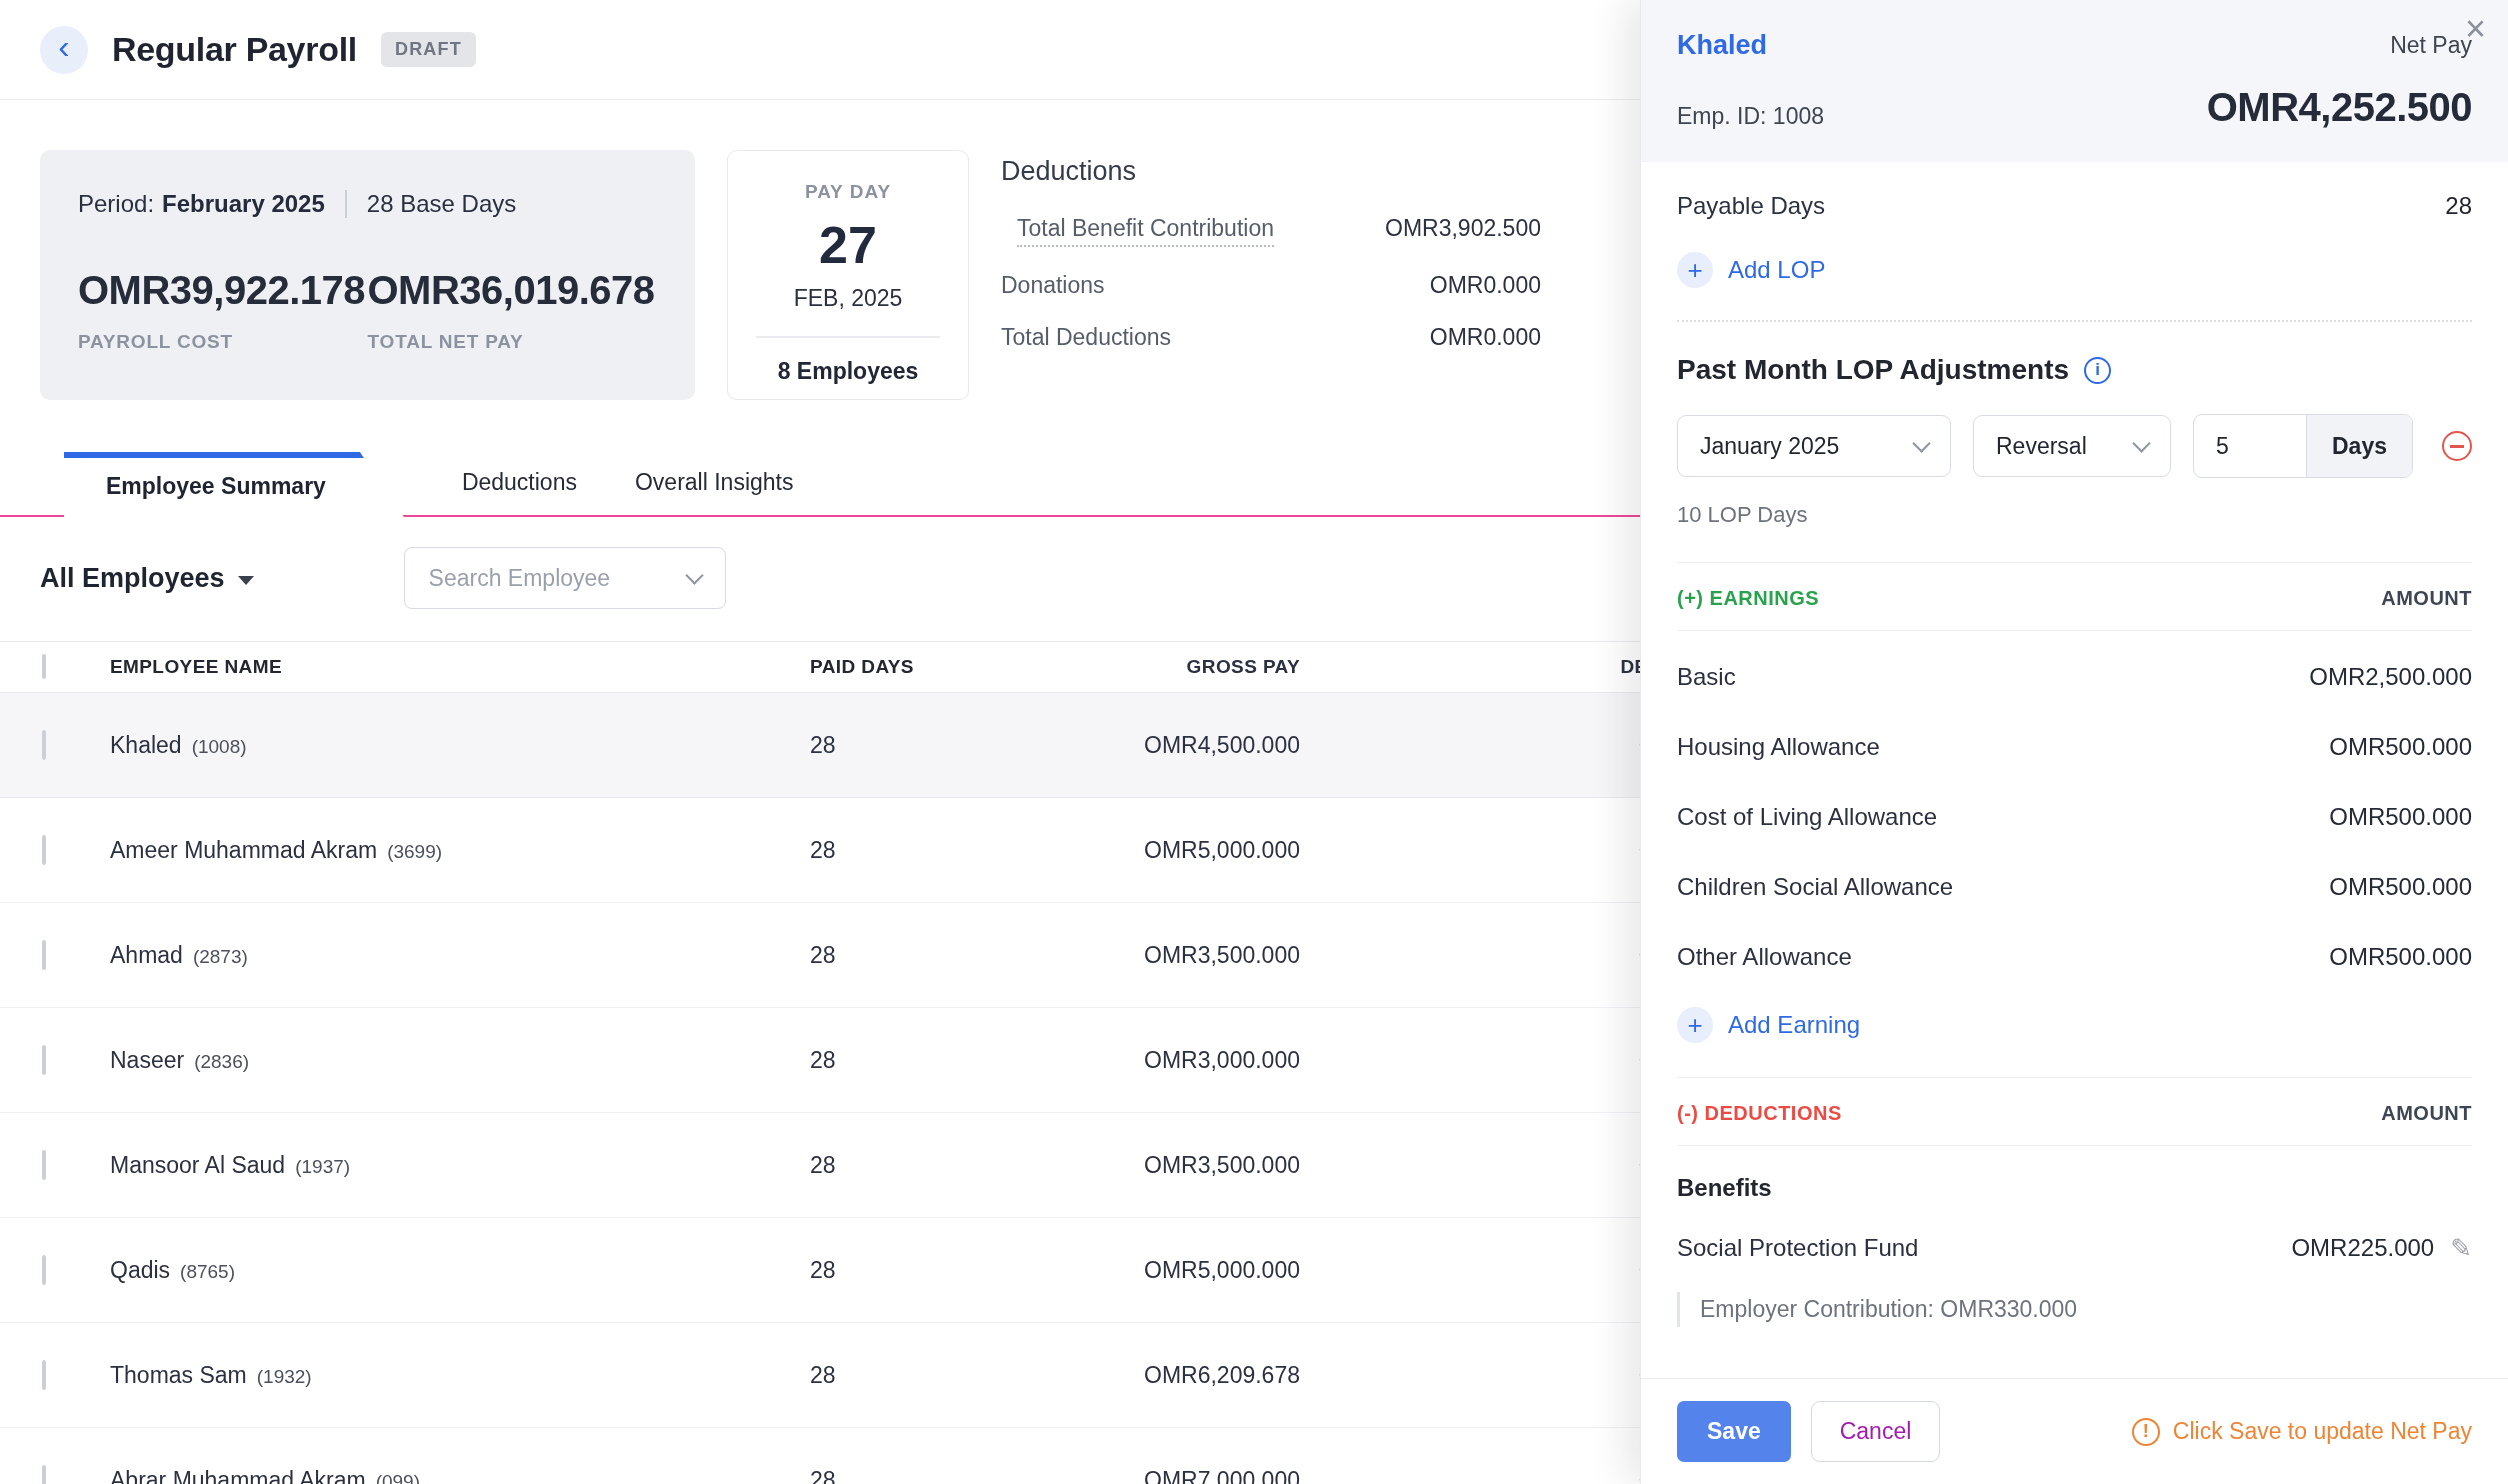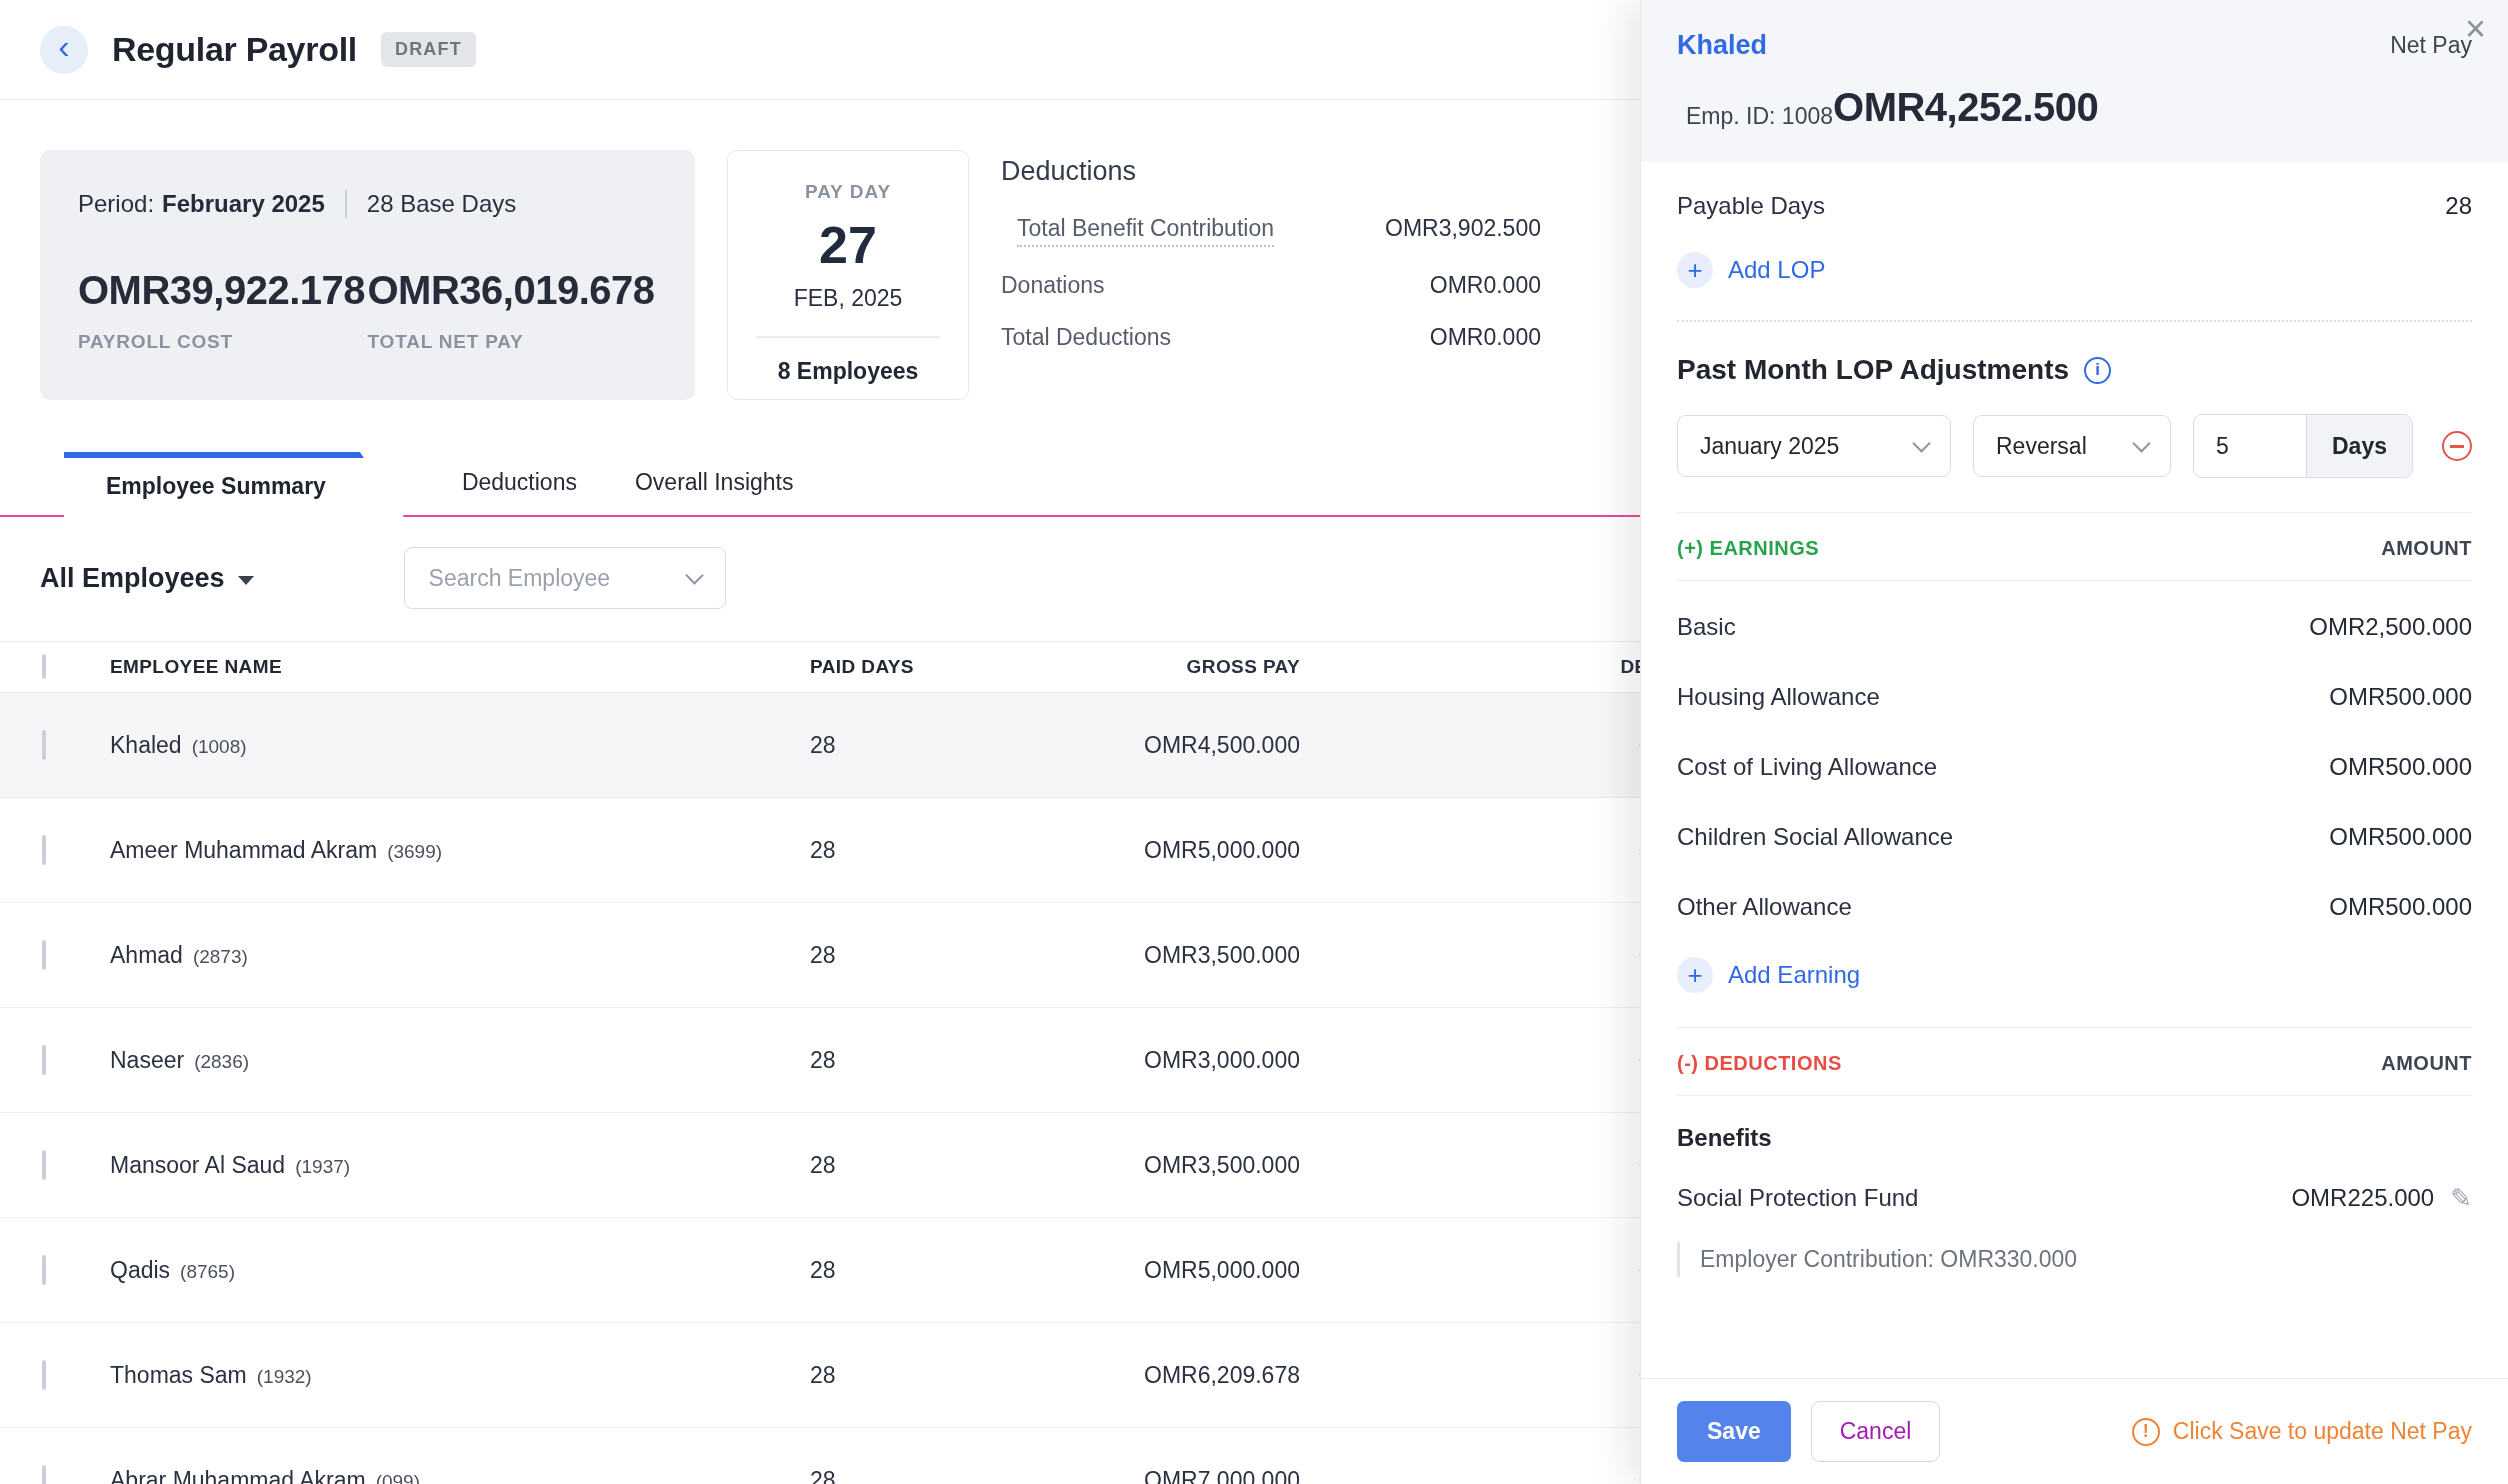--- a/index.html
+++ b/index.html
@@ -84,21 +84,21 @@
 
   
   .panel { position:absolute; top:0; right:0; width:868px; height:1484px; background:#fff;
            border-left:1px solid #e6e8ec; box-shadow:-14px 0 36px rgba(25,31,40,.10);
            display:flex; flex-direction:column; z-index:20; }
   .p-head { background:#f5f6f9; padding:30px 36px 32px; position:relative; }
   .p-close { position:absolute; top:8px; right:22px; font-size:36px; color:#8b919c; cursor:pointer; }
   .p-row1 { display:flex; justify-content:space-between; align-items:center; }
   .p-name { font-size:27px; font-weight:600; color:#2f6ae4; cursor:pointer; }
   .p-netpay-lbl { font-size:23px; color:#3e4450; }
-  .p-row2 { display:flex; justify-content:flex-start; align-items:flex-end; margin-top:24px;margin-left:9px; }
+  .p-row2 { display:flex; justify-content:space-between; align-items:flex-end; margin-top:24px; }
   .p-empid { font-size:23px; color:#3e4450; }
   .p-netpay { font-size:40px; font-weight:600; color:#252b38; letter-spacing:-0.5px; }
 
   .p-body { flex:1; padding:30px 36px 0; overflow:hidden; }
   .payable { display:flex; justify-content:space-between; font-size:24px; margin-bottom:32px; }
   .payable .v { color:#20252f; }
   .add-link { display:flex; align-items:center; gap:15px; color:#2f6ae4; font-size:24px;
               cursor:pointer; width:fit-content; }
   .plus-circle { width:36px; height:36px; border-radius:50%; background:#e9eefc; color:#2f6ae4;
                  font-size:26px; display:flex; align-items:center; justify-content:center; }
@@ -369,20 +369,21 @@
           <span>Reversal</span>
           <span class="chev"></span>
         </div>
         <div class="num-group">
           <div class="num-input">5</div>
           <div class="num-suffix">Days</div>
         </div>
         <div class="minus-circle"></div>
       </div>
 
+      <div class="lop-note">10 LOP Days</div>
 
       <div class="solid-div"></div>
 
       <div class="section-head">
         <span class="green">(+) EARNINGS</span>
         <span class="amt">AMOUNT</span>
       </div>
 
       <div class="pay-item">
         <span class="lbl">Basic</span>

